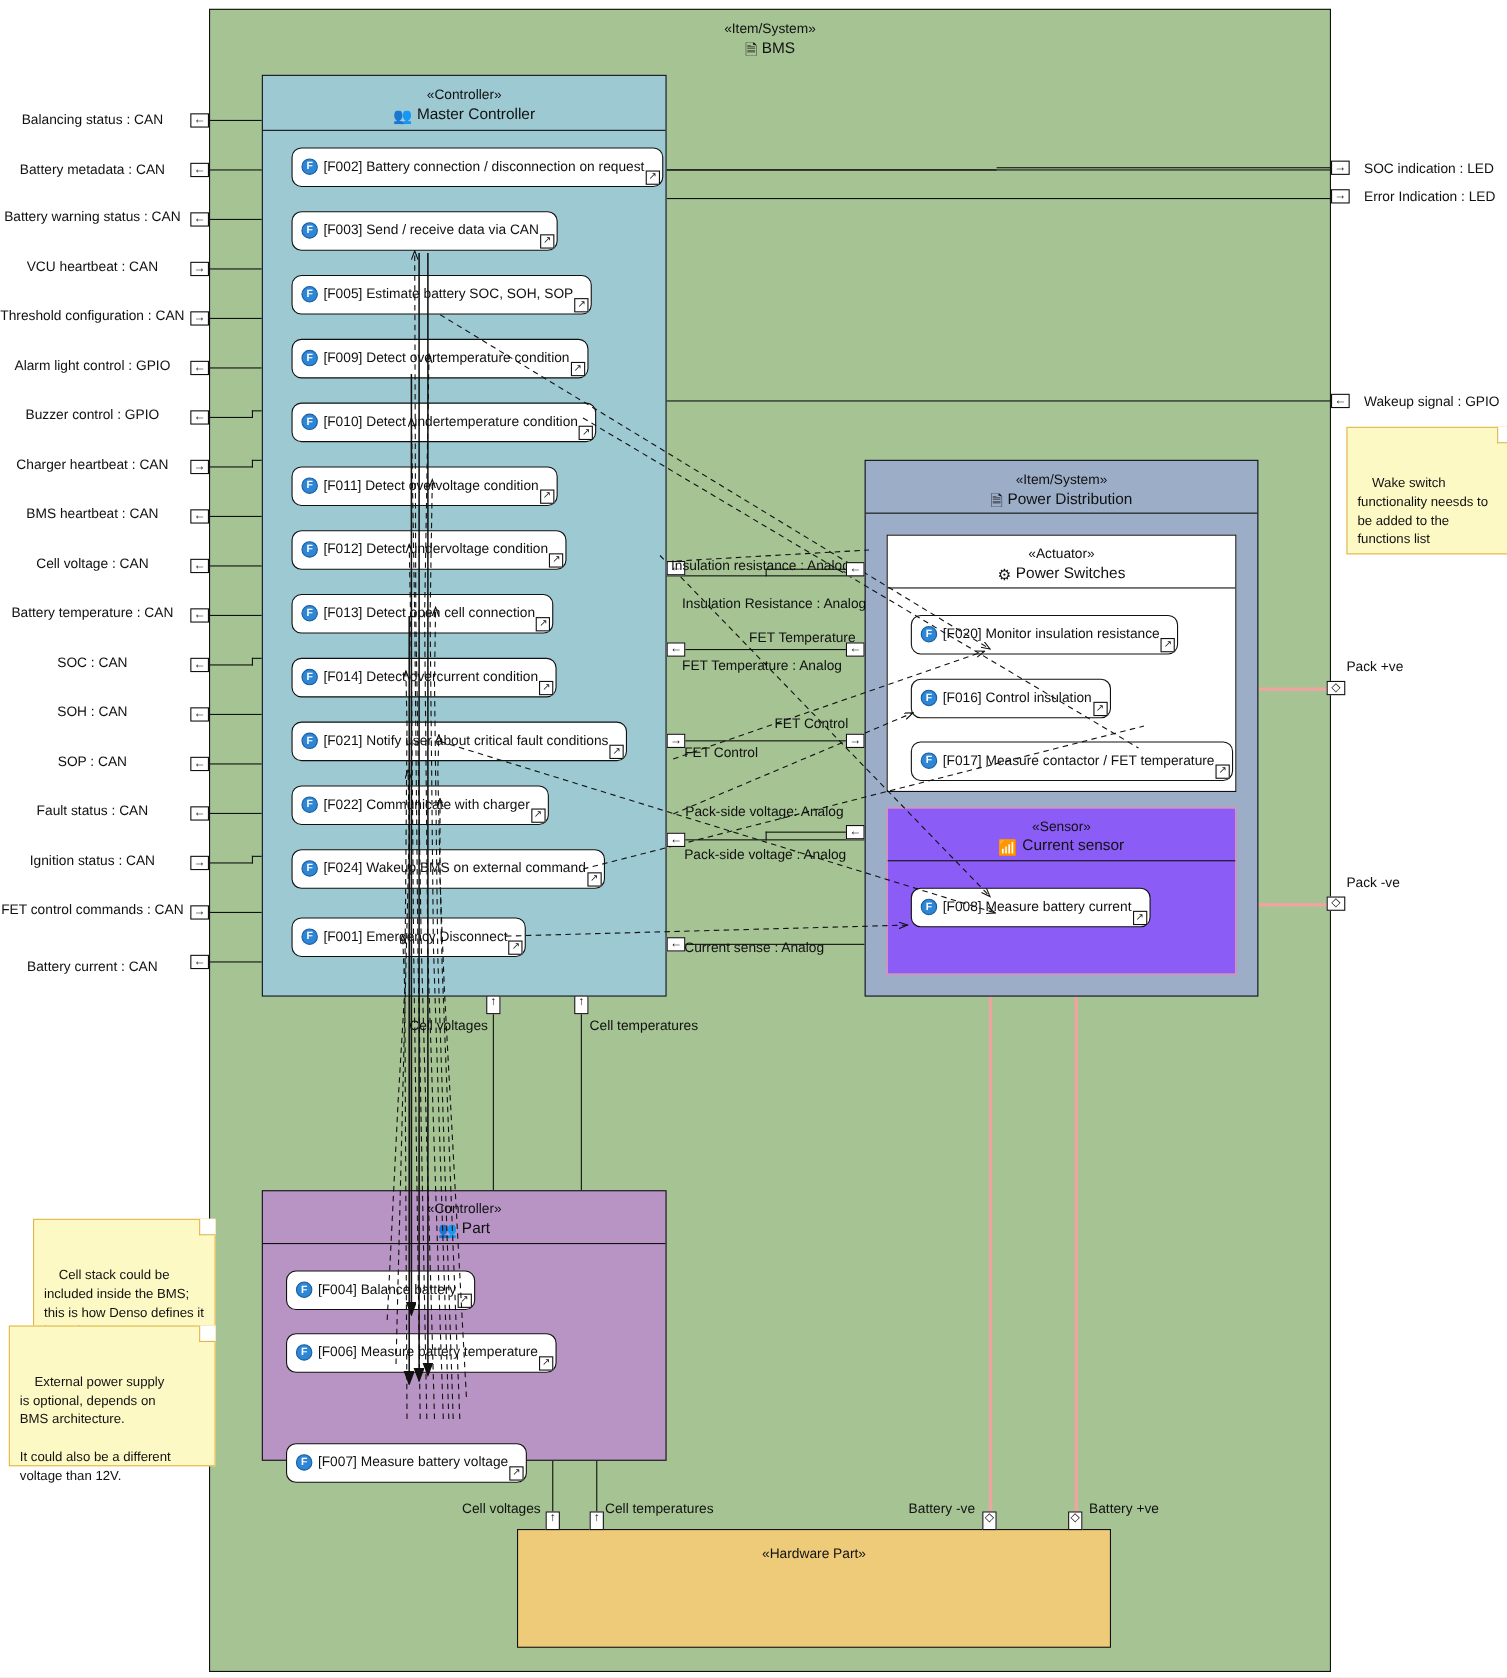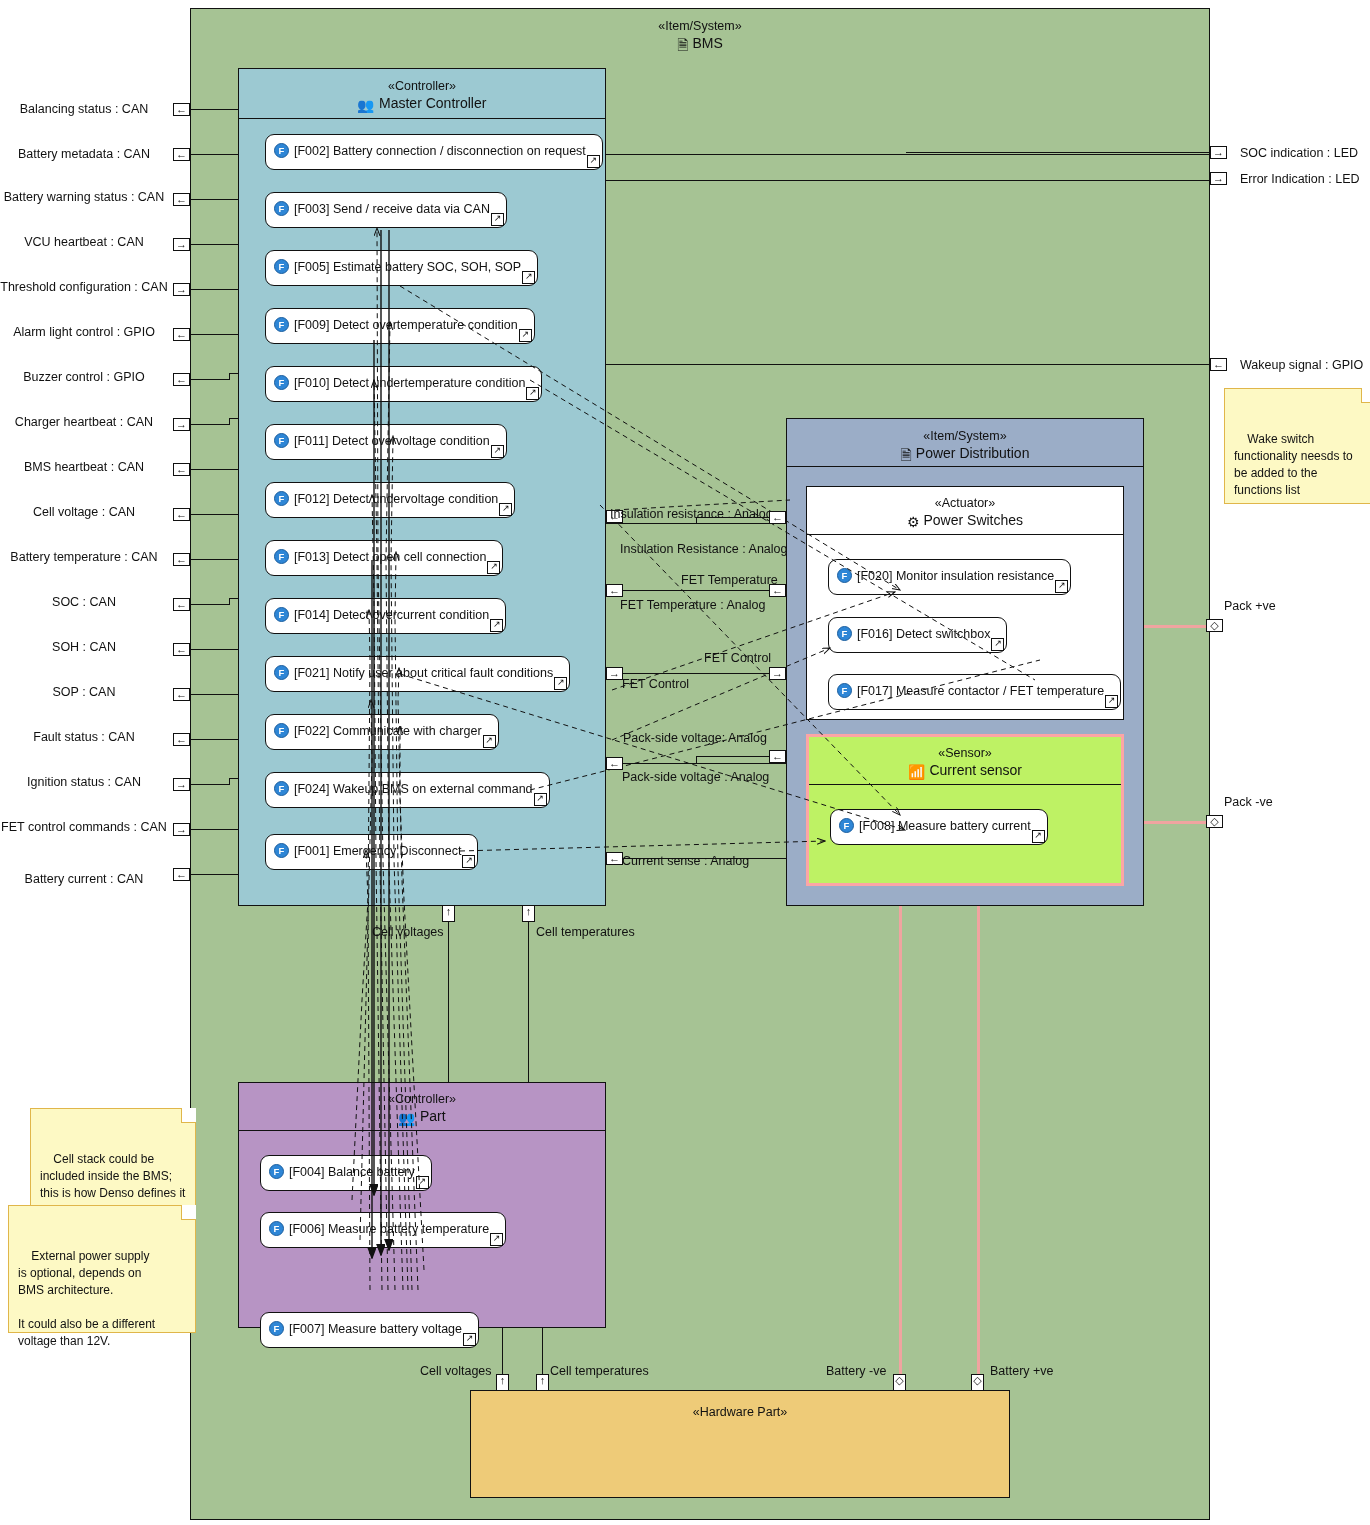--- a/index.html
+++ b/index.html
@@ -34,21 +34,21 @@
     background:#9badc7;border:1px solid #111;
   }
   #pd-head{left:0;top:0;width:100%;height:48px;border-bottom:1px solid #111;padding-top:10px;}
   #power-switches{
     left:806px;top:486px;width:318px;height:234px;
     background:#ffffff;border:1px solid #111;
   }
   #ps-head{left:0;top:0;width:100%;height:48px;border-bottom:1px solid #111;padding-top:9px;}
   #current-sensor{
     left:806px;top:734px;width:318px;height:152px;
-    background:#bef264;border:3px solid #fca5a5;
+    background:#8b5cf6;border:1px solid #fca5a5;
   }
   #cs-head{left:0;top:0;width:100%;height:48px;border-bottom:1px solid #111;padding-top:9px;}
   #afes{
     left:238px;top:1082px;width:368px;height:246px;
     background:#b794c4;border:1px solid #111;
   }
   #afes-head{left:0;top:0;width:100%;height:48px;border-bottom:1px solid #111;padding-top:9px;}
   #cell-stack{
     left:470px;top:1390px;width:540px;height:108px;
     background:#eecb78;border:1px solid #111;
@@ -206,21 +206,21 @@
       <span class="blk-name"><span class="gicon">🗎</span><span>Power Distribution</span></span>
     </div>
   </div>
 
   <div class="abs" id="power-switches">
     <div class="abs blk-header" id="ps-head">
       <span class="guill">«Actuator»</span>
       <span class="blk-name"><span class="gicon">⚙</span><span>Power Switches</span></span>
     </div>
     <div class="fn" style="left:21px;top:72px;"><span class="fico">F</span><span>[F020] Monitor insulation resistance</span><span class="corner">↗</span></div>
-    <div class="fn" style="left:21px;top:130px;"><span class="fico">F</span><span>[F016] Detect switchbox</span><span class="corner">↗</span></div>
+    <div class="fn" style="left:21px;top:130px;"><span class="fico">F</span><span>[F016] Control insulation</span><span class="corner">↗</span></div>
     <div class="fn" style="left:21px;top:187px;"><span class="fico">F</span><span>[F017] Measure contactor / FET temperature</span><span class="corner">↗</span></div>
   </div>
 
   <div class="abs" id="current-sensor">
     <div class="abs blk-header" id="cs-head">
       <span class="guill">«Sensor»</span>
       <span class="blk-name"><span class="gicon">📶</span><span>Current sensor</span></span>
     </div>
     <div class="fn" style="left:21px;top:72px;"><span class="fico">F</span><span>[F008] Measure battery current</span><span class="corner">↗</span></div>
   </div>

